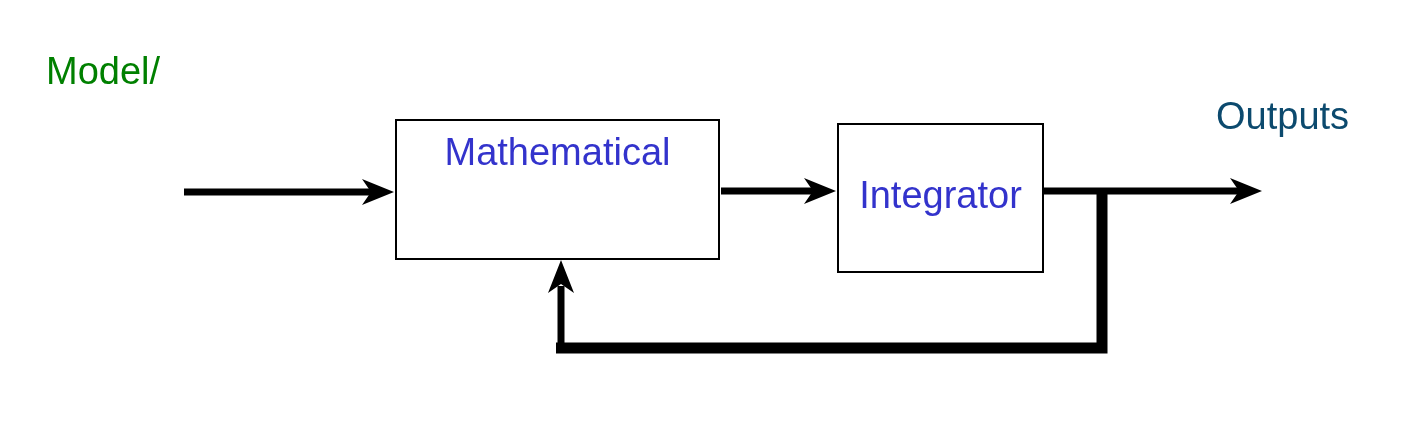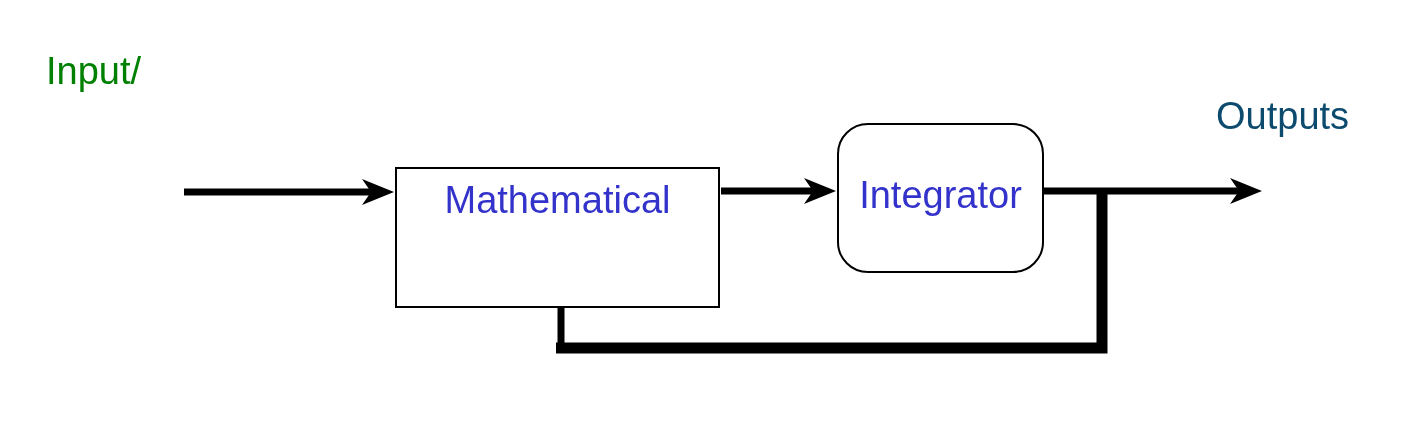--- a/index.html
+++ b/index.html
@@ -102,26 +102,26 @@
     </g>
 
     <g>
       <path class="thickwire" d="M 1102 189 L 1102 348 L 556 348"></path>
       <line class="shaft" x1="561" y1="351" x2="561" y2="286"></line>
       <polygon class="head" points="561,260 548,293 561,284 574,293"></polygon>
     </g>
   </svg>
 
   <div class="label input-label" style="color: rgb(0, 128, 0);">
-    <span>Input/</span><br>
+    <span>Model/</span><br>
   </div>
 
-  <div class="block mm-block" style="color: rgb(51, 51, 204); border-color: rgb(0, 0, 0); background-color: rgb(255, 255, 255); margin-top: 48px;">
+  <div class="block mm-block" style="color: rgb(51, 51, 204); border-color: rgb(0, 0, 0); background-color: rgb(255, 255, 255);">
     <span>Mathematical</span>
   </div>
 
-  <div class="block integrator-block" style="color: rgb(51, 51, 204); border-color: rgb(0, 0, 0); background-color: rgb(255, 255, 255); border-radius: 31px;">
+  <div class="block integrator-block" style="color: rgb(51, 51, 204); border-color: rgb(0, 0, 0); background-color: rgb(255, 255, 255);">
     <span>Integrator</span>
   </div>
 
   <div class="label outputs-label" style="color: #0c4a6e;">Outputs</div>
 
 </div>
 
 </body></html>

